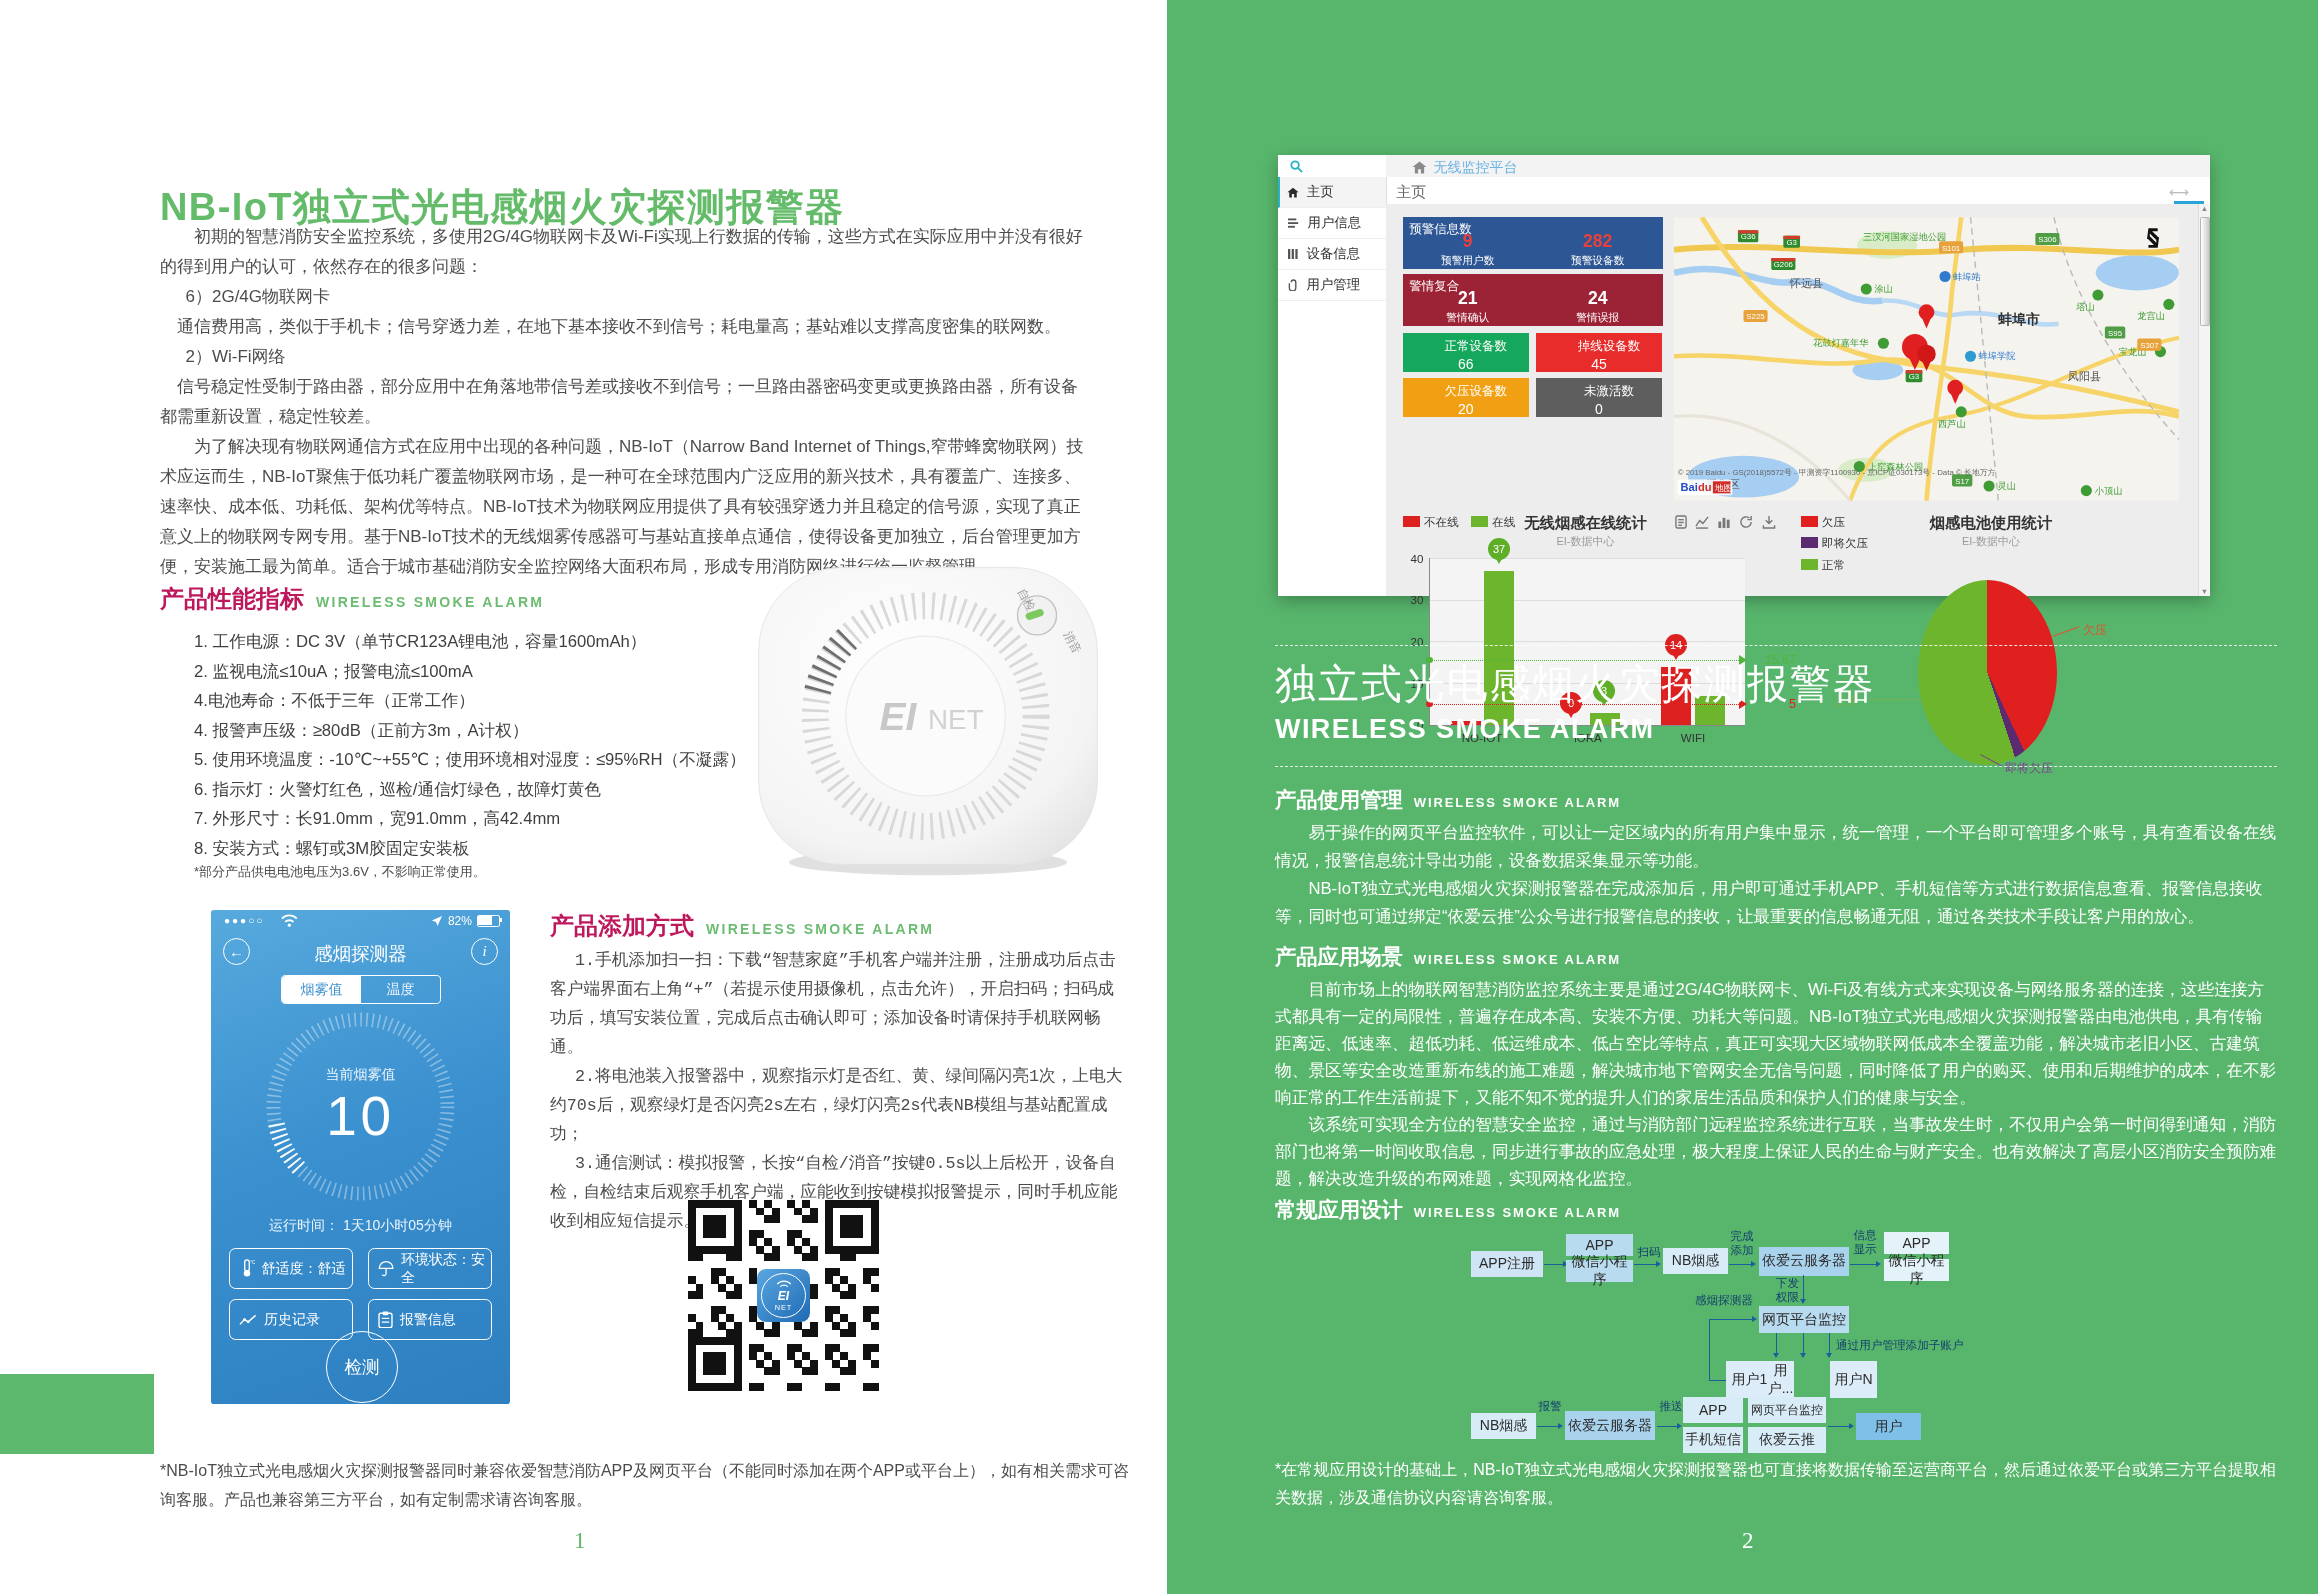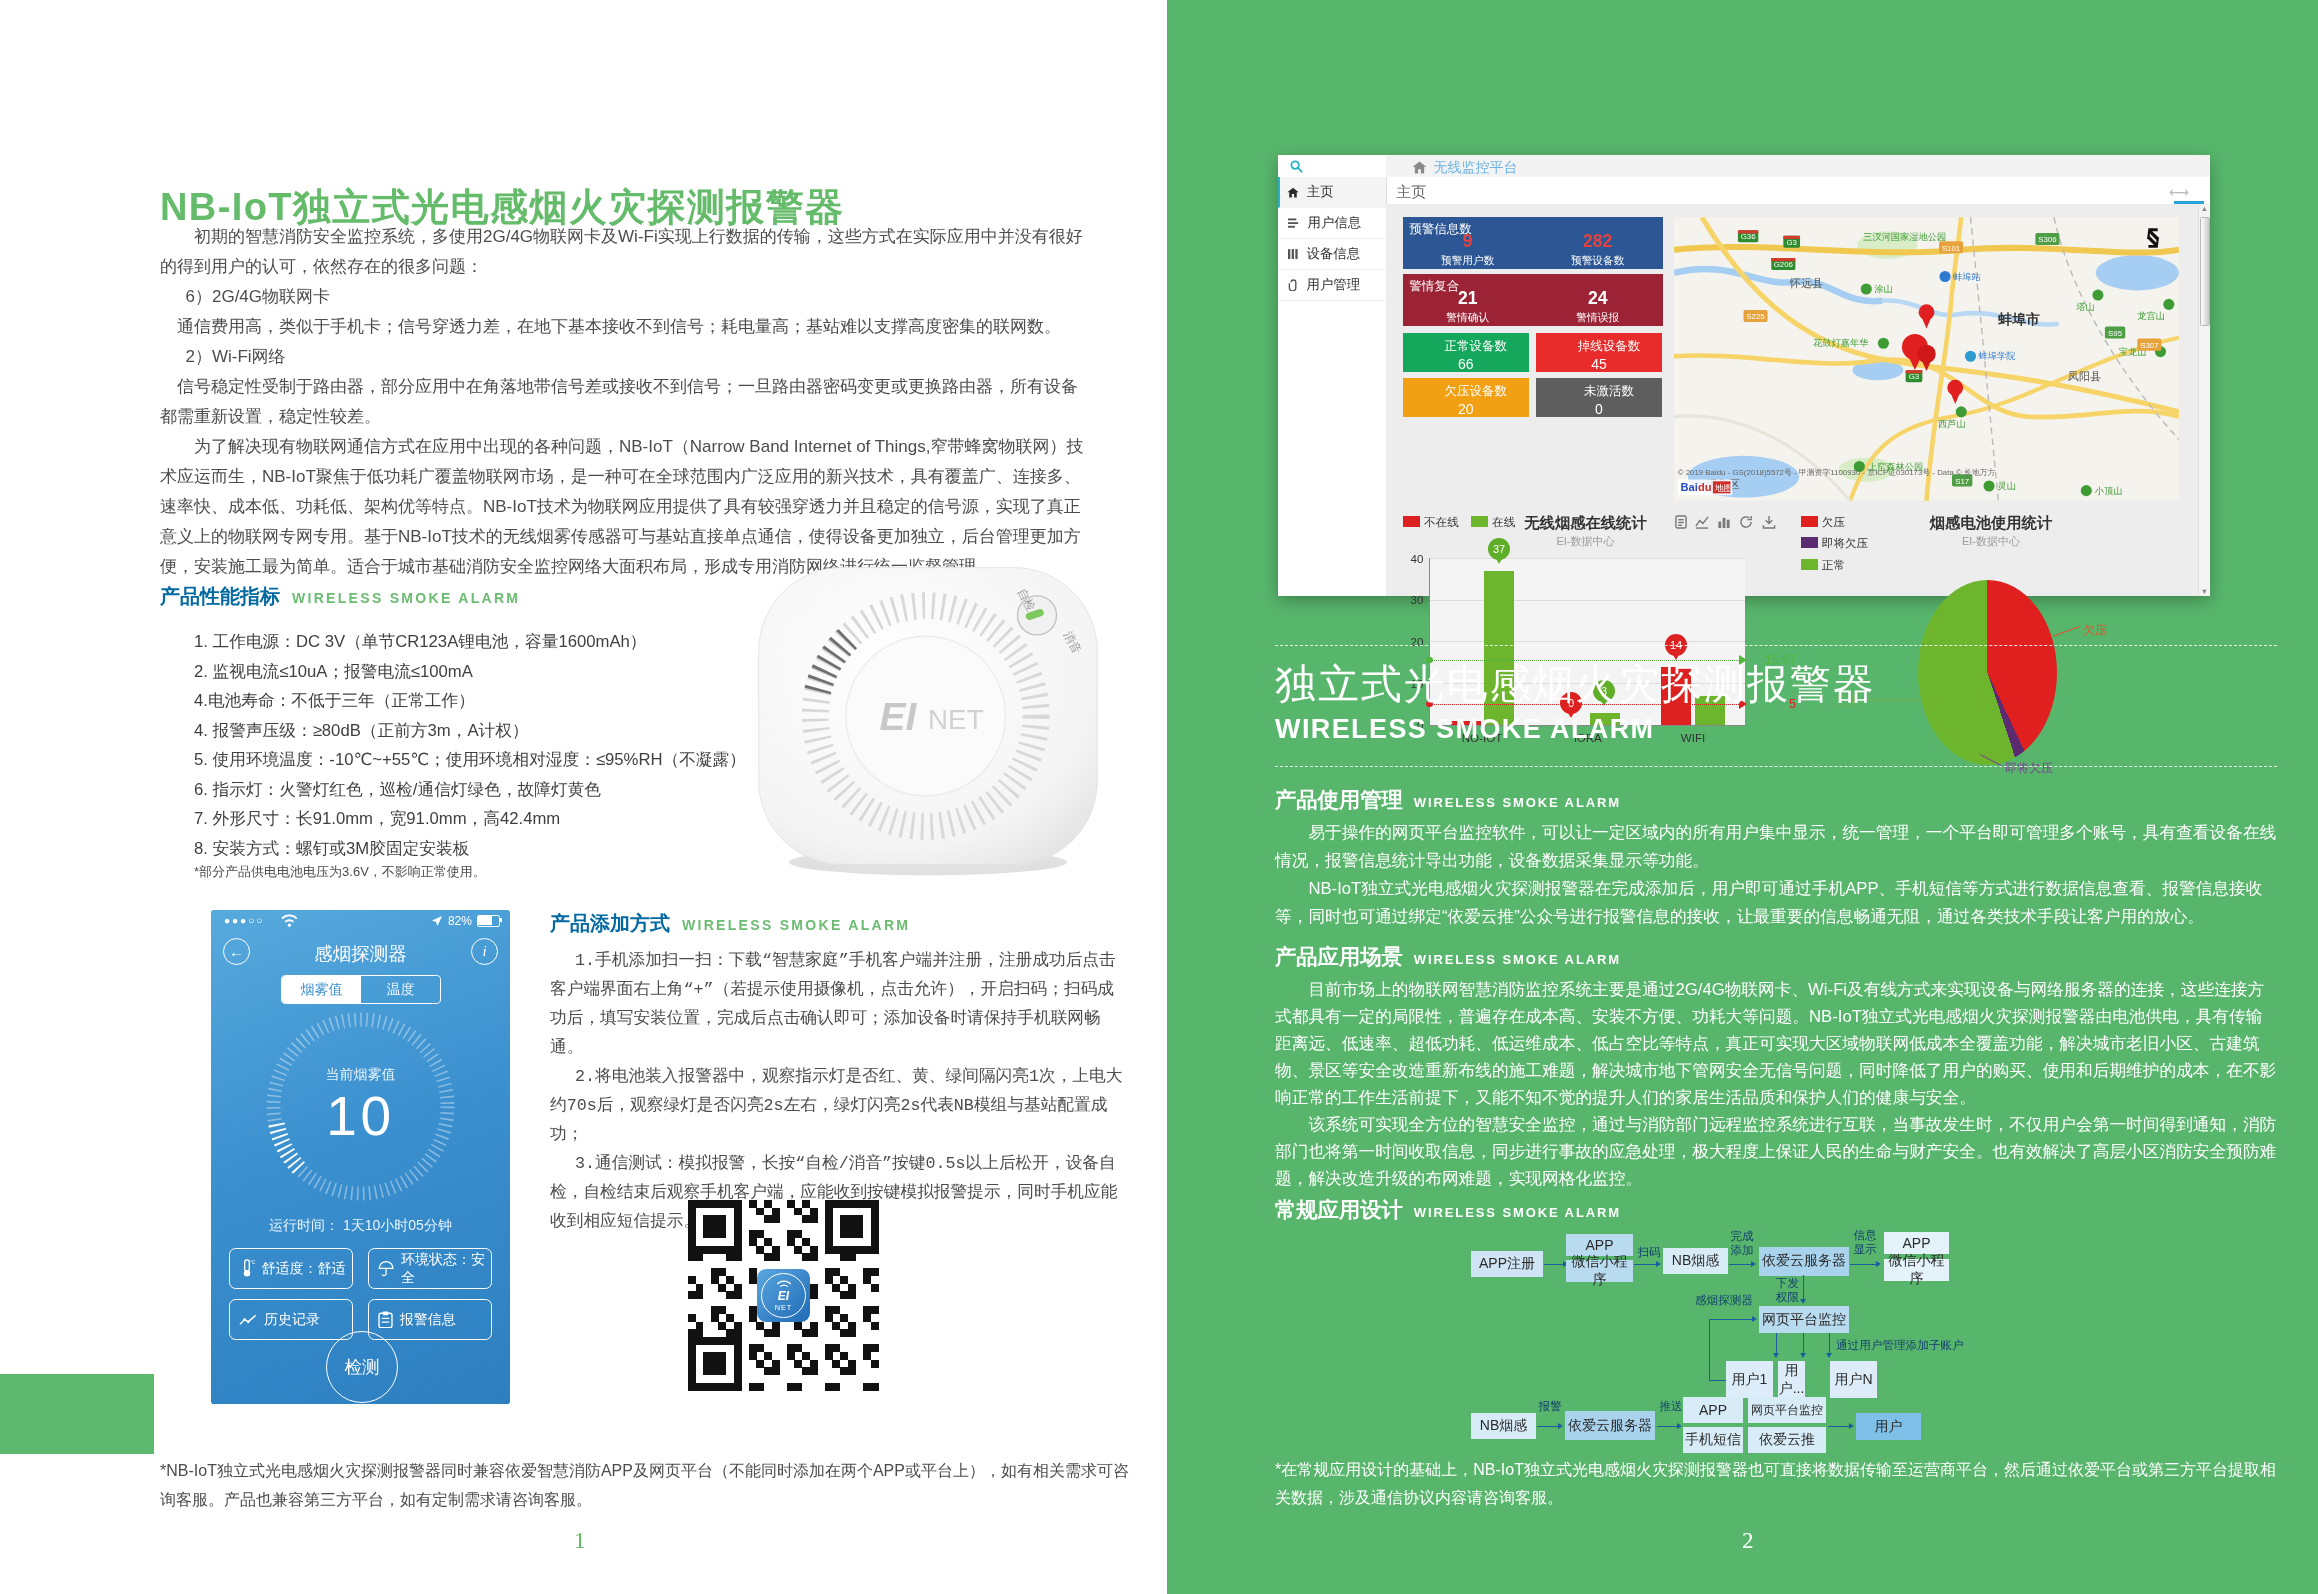--- a/index.html
+++ b/index.html
@@ -6,21 +6,21 @@
   #canvas{position:relative;width:2333px;height:1595px;background:#fff;overflow:hidden;
           font-family:"Liberation Sans","DejaVu Sans",sans-serif;}
   .abs{position:absolute;}
   
   .pageL{position:absolute;left:0;top:0;width:1167px;height:1595px;background:#ffffff;}
   .titleL{position:absolute;left:160px;top:157px;font-size:38px;color:#64bb6a;font-weight:600;letter-spacing:1.4px;}
   .intro{position:absolute;left:160px;top:222px;width:925px;font-size:17px;line-height:30px;color:#4c4c4c;}
   .intro p{margin:0;}
   .ind2{text-indent:2em;} .ind15{text-indent:1.5em;} .ind1{text-indent:1em;}
   .secHead{position:absolute;display:flex;align-items:baseline;gap:12px;}
-  .secHead .zh{font-size:20px;font-weight:bold;color:#0369a1;}
+  .secHead .zh{font-size:24px;font-weight:bold;color:#be185d;}
   .secHead .en{font-size:14px;font-weight:bold;color:#6cbc72;letter-spacing:2.3px;}
   .specs{position:absolute;left:194px;top:627px;width:705px;font-size:16.7px;line-height:29px;color:#3f3f3f;}
   .specs div{margin-bottom:0.5px;}
   .specNote{position:absolute;left:194px;top:863px;font-size:13px;color:#4c4c4c;}
   
   .phone{position:absolute;left:211px;top:910px;width:299px;height:494px;border-radius:2.8px;
          background:linear-gradient(160deg,#57aadd 0%,#3b90cf 45%,#2d7fc0 100%);overflow:hidden;color:#fff;}
   .pStatus{position:absolute;left:0;top:0;width:100%;height:21.3px;font-size:12px;}
   .pdots{position:absolute;left:13px;top:4.6px;letter-spacing:1.9px;font-size:10.2px;}
   .pwifi{position:absolute;left:70px;top:3.7px;}
@@ -906,21 +906,21 @@
       <div class="fb c2" style="left:332px;top:78px;width:90px;height:27px;">网页平台监控</div>
       <div class="flbl" style="left:267px;top:65px;width:60px;">感烟探测器</div>
       <div class="harr" style="left:282px;top:91px;width:44px;"></div>
       <div class="vline" style="left:282px;top:91px;height:61px;"></div>
       <div class="hline" style="left:282px;top:152px;width:17px;"></div>
       <div class="varr" style="left:349px;top:105px;height:22px;"></div>
       <div class="varr" style="left:376px;top:105px;height:22px;"></div>
       <div class="varr" style="left:402px;top:105px;height:22px;"></div>
       <div class="flbl" style="left:409px;top:110px;width:153px;text-align:left;">通过用户管理添加子账户</div>
       <div class="fb c6" style="left:299px;top:133px;width:47px;height:37px;">用户1</div>
-      <div class="fb c6" style="left:351px;top:133px;width:27px;height:37px;">用户...</div>
+      <div class="fb c6" style="left:340px;top:133px;width:27px;height:37px;">用户...</div>
       <div class="fb c6" style="left:403px;top:133px;width:47px;height:37px;">用户N</div>
 
       <div class="fb c3" style="left:44px;top:185px;width:65px;height:26px;">NB烟感</div>
       <div class="flbl" style="left:109px;top:171px;width:28px;">报警</div>
       <div class="harr" style="left:110px;top:198px;width:22px;"></div>
       <div class="fb c4" style="left:138px;top:183px;width:90px;height:29px;">依爱云服务器</div>
       <div class="flbl" style="left:230px;top:171px;width:28px;">推送</div>
       <div class="harr" style="left:230px;top:198px;width:21.3px;"></div>
       <div class="fb c3" style="left:256px;top:169px;width:60px;height:26px;">APP</div>
       <div class="fb c3" style="left:321px;top:169px;width:78px;height:26px;font-size:12px;">网页平台监控</div>

